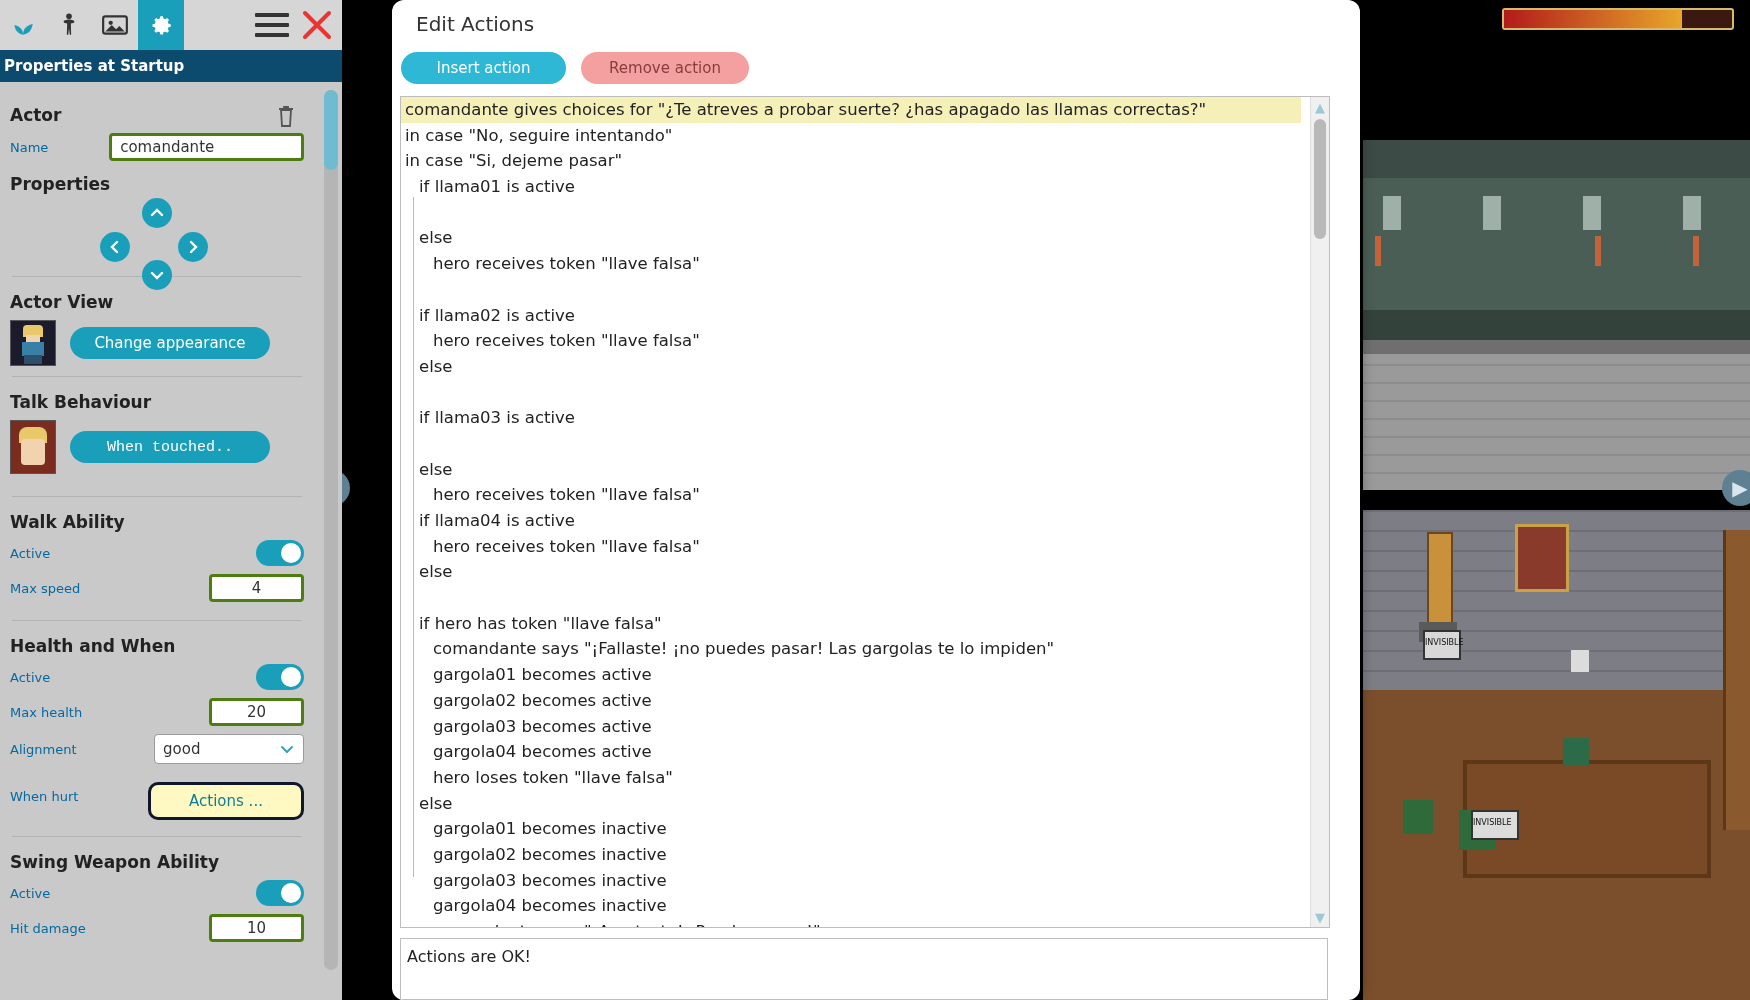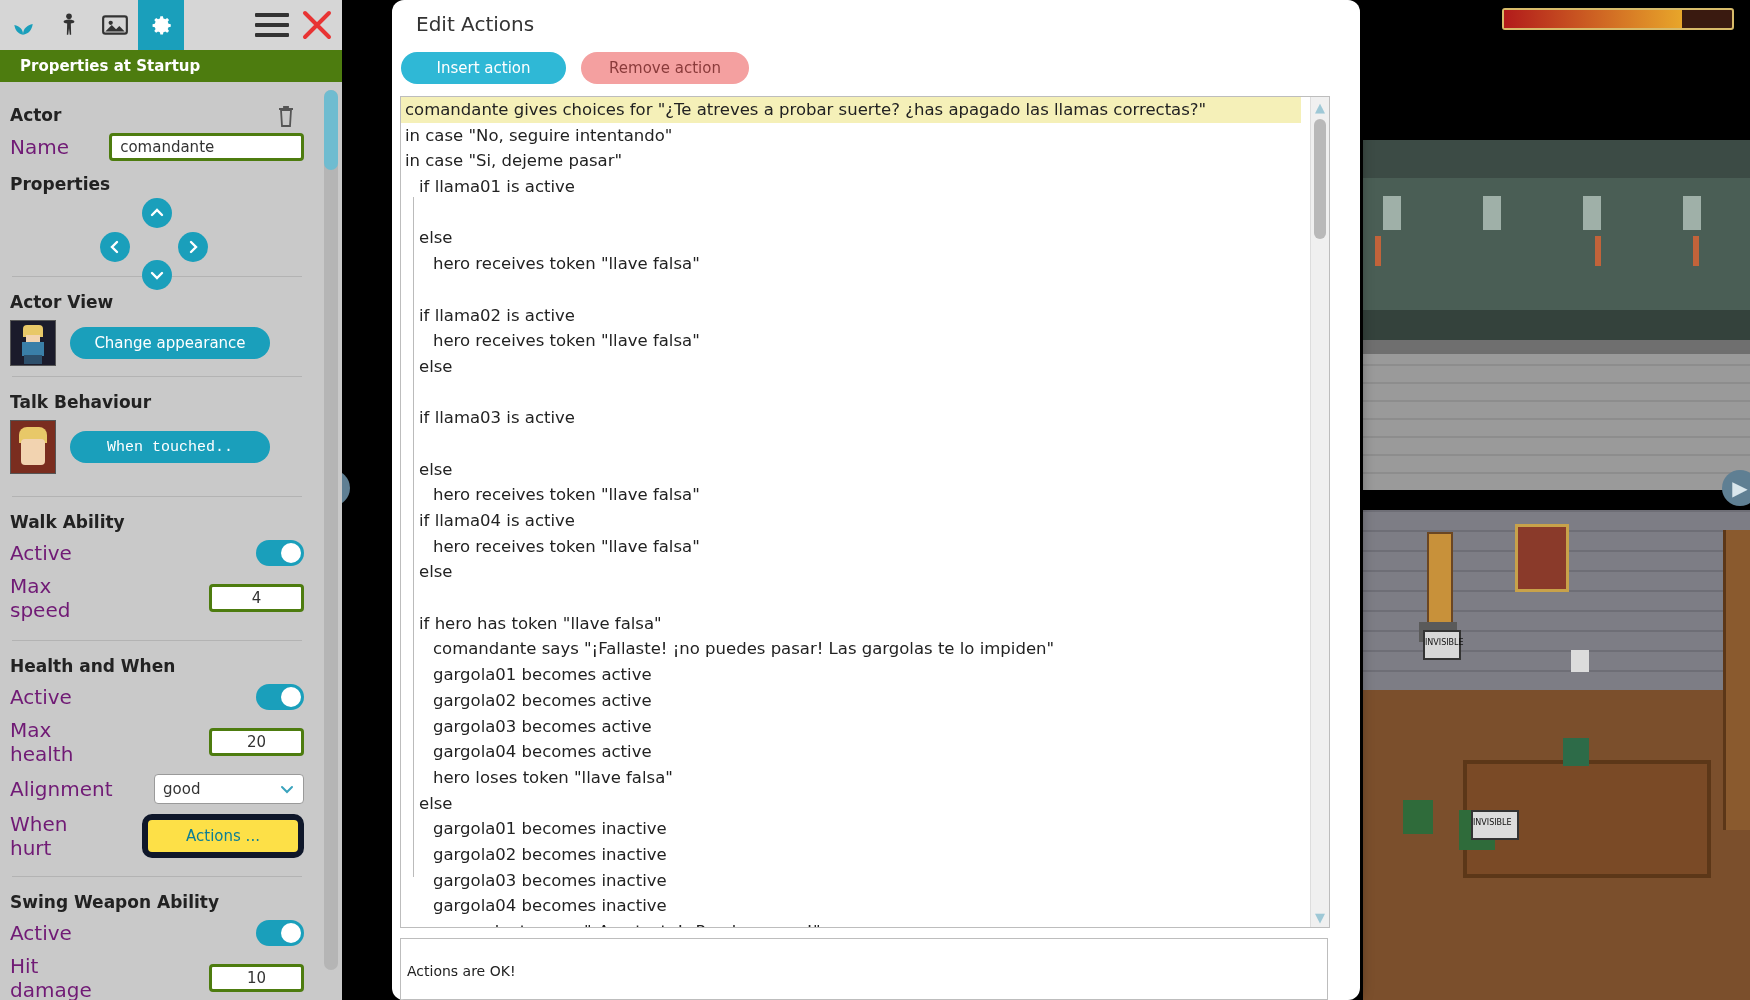--- a/index.html
+++ b/index.html
@@ -25,47 +25,47 @@
     box-sizing:border-box;
   }
   .tool-btn.active{background:#1a9fbb;}
   .tool-ico{display:block;}
   #hamburger{position:absolute;left:255px;top:13px;width:34px;height:24px;}
   #hamburger div{height:4px;background:#333;margin-bottom:6px;border-radius:1px;}
   #closebtn{position:absolute;left:300px;top:8px;width:34px;height:34px;}
   #closebtn svg{display:block;}
   #panel-title{
     position:absolute;left:0;top:50px;width:342px;height:32px;
-    background:#4d7c0f;color:#fff;font-weight:bold;font-size:15px;
-    display:flex;align-items:center;padding-left:20px;box-sizing:border-box;
+    background:#0c4a6e;color:#fff;font-weight:bold;font-size:15px;
+    display:flex;align-items:center;padding-left:4px;box-sizing:border-box;
   }
   .section-head{
     font-size:17px;font-weight:bold;color:#222;
     padding:9px 0 4px 10px;
   }
   .row{display:flex;align-items:center;padding:4px 10px;}
-  .row .lbl{font-size:20px;color:#701a75;width:105px;}
+  .row .lbl{font-size:13px;color:#0369a1;width:105px;}
   .txtfield{
     background:#fff;border:3px solid #4d7c0f;border-radius:4px;
     height:28px;font-size:15px;color:#333;
     display:flex;align-items:center;padding:0 8px;box-sizing:border-box;
   }
   .divider{height:1px;background:#b3b3b3;margin:6px 12px;}
   .trash{position:absolute;right:18px;}
   .circbtn{
     width:30px;height:30px;border-radius:50%;background:#1a9fbb;
     display:flex;align-items:center;justify-content:center;color:#fff;font-size:15px;
   }
   .pill{
     background:#1a9fbb;color:#fff;border-radius:16px;height:32px;
     display:flex;align-items:center;justify-content:center;
     font-size:15px;
   }
   .pill.outline{
-    background:#fde047;color:#0b7e96;border:6px solid #0f172a;border-radius:10px;
+    background:#fef9c3;color:#0b7e96;border:3px solid #0f172a;border-radius:10px;margin-top:10px;
   }
   .toggle{
     width:48px;height:26px;border-radius:13px;background:#1a9fbb;position:relative;
   }
   .toggle .knob{
     position:absolute;right:3px;top:3px;width:20px;height:20px;border-radius:50%;background:#fff;
   }
   .select{
     background:#fff;border:1px solid #9a9a9a;border-radius:4px;height:30px;
     display:flex;align-items:center;justify-content:space-between;padding:0 8px;
@@ -153,22 +153,22 @@
   }
   #list-scroll .thumb{
     position:absolute;left:3px;top:22px;width:12px;height:120px;background:#b9b9b9;border-radius:6px;
   }
   .scrl-arrow{
     position:absolute;left:2px;width:14px;height:14px;color:#9ec8d6;font-size:13px;
     display:flex;align-items:center;justify-content:center;
   }
   #status-box{
     position:absolute;left:8px;top:938px;width:928px;height:62px;
-    border:1px solid #bdbdbd;background:#fff;font-size:14px;color:#222;
-    padding:24px 0 0 6px;box-sizing:border-box;
+    border:1px solid #bdbdbd;background:#fff;font-size:16px;color:#222;
+    padding:8px 0 0 6px;box-sizing:border-box;
   }
 </style>
 </head>
 <body>
 
 <div id="left-panel">
 
   <div id="toolbar">
     <div class="tool-btn" style="left:0">
       <svg class="tool-ico" width="26" height="26" viewBox="0 0 24 24">

